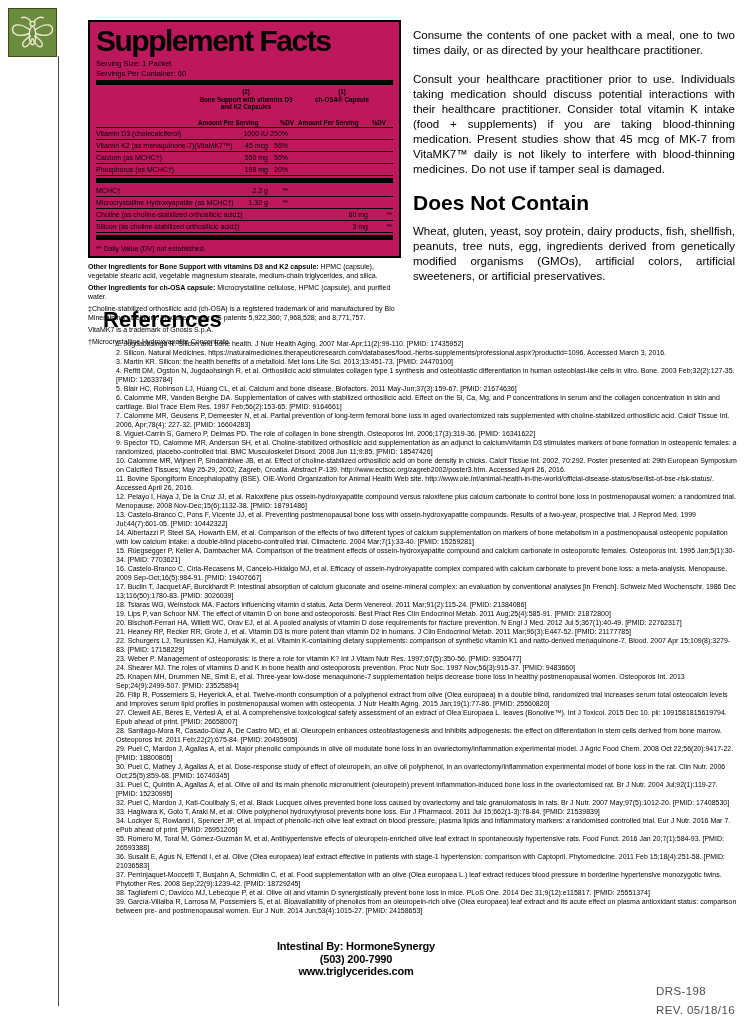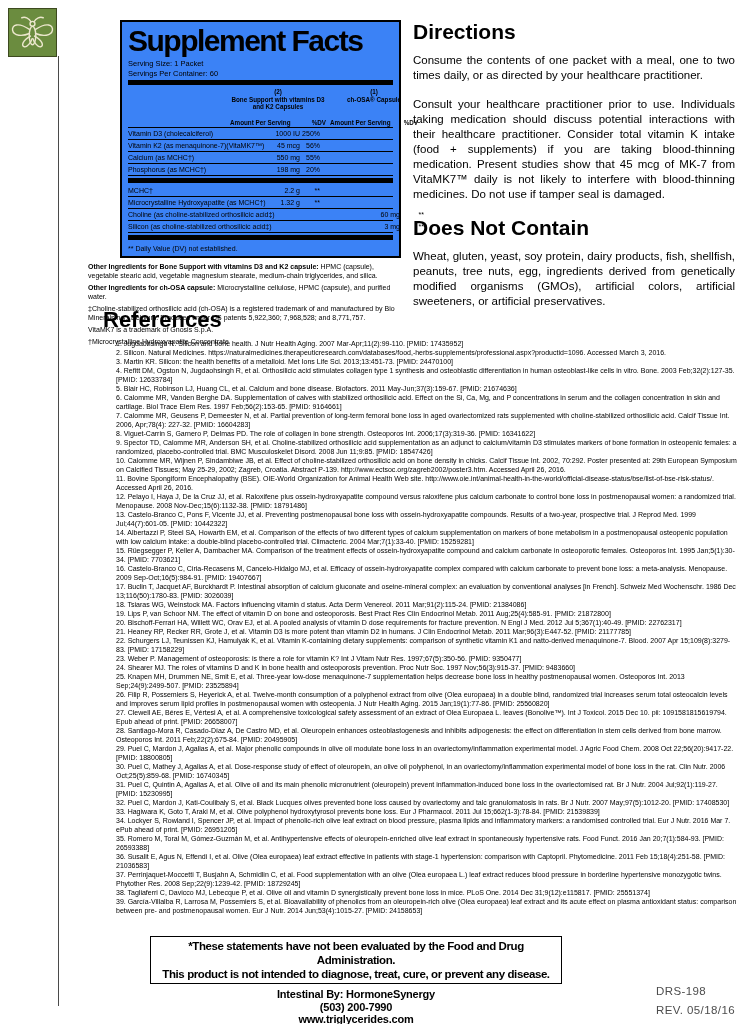--- a/index.html
+++ b/index.html
@@ -1,21 +1,21 @@
 <!DOCTYPE html>
 <html><head>
 <meta charset="utf-8">
 <style>
   html,body{margin:0;padding:0;background:#ffffff;}
   .page{position:relative;width:747px;height:1024px;background:#fff;font-family:"Liberation Sans",sans-serif;color:#000;overflow:hidden;}
   .logo{position:absolute;left:8px;top:8px;width:49px;height:49px;}
   .die-line{position:absolute;left:58px;top:56px;width:1px;height:950px;background:#4a4a4a;}
   
   .left-col{position:absolute;left:88px;top:20px;width:313px;}
-  .sf-panel{border:2px solid #000;padding:4px 6px 2px 6px;background:#3b82f6;margin-left:32px;}
+  .sf-panel{border:2px solid #000;padding:4px 6px 2px 6px;background:#be185d;}
   .sf-title{margin:0 0 3px 0;font-size:30px;font-weight:bold;letter-spacing:-1.5px;line-height:1.0;white-space:nowrap;}
   .sf-serving{font-size:7.5px;line-height:9.5px;}
   .sf-bar{height:5px;background:#000;margin:2px 0;}
   .sf-header{position:relative;height:40px;border-bottom:1px solid #000;font-size:6.3px;font-weight:bold;line-height:7.5px;}
   .colgroup{position:absolute;top:1px;text-align:center;}
   .colgroup .cnum{display:block;}
   .colgroup .cname{display:block;}
   .colgroup .amountrow{position:absolute;bottom:-37px;left:0;right:0;display:flex;justify-content:space-between;}
   .g1{left:102px;width:96px;height:40px;}
   .g1 .amountrow{bottom:2px;position:absolute;}
@@ -158,21 +158,20 @@
     <div id="sf-footnotes">
         <div class="sf-foot"><span class="b">Other Ingredients for Bone Support with vitamins D3 and K2 capsule:</span> HPMC (capsule), vegetable stearic acid, vegetable magnesium stearate, medium-chain triglycerides, and silica.</div>
         <div class="sf-foot"><span class="b">Other Ingredients for ch-OSA capsule:</span> Microcrystalline cellulose, HPMC (capsule), and purified water.</div>
         <div class="sf-foot">‡Choline-stabilized orthosilicic acid (ch-OSA) is a registered trademark of and manufactured by Bio Minerals n.v., Belgium. Produced under US patents 5,922,360; 7,968,528; and 8,771,757.</div>
         <div class="sf-foot">VitaMK7 is a trademark of Gnosis S.p.A.</div>
         <div class="sf-foot">†Microcrystalline Hydroxyapatite Concentrate</div>
       </div>
   </div>
 
   <div class="right-col">
-    <h2 class="heading">Directions</h2>
     <div id="directions-paras">
         <p class="body-text">Consume the contents of one packet with a meal, one to two times daily, or as directed by your healthcare practitioner.</p>
         <p class="body-text">Consult your healthcare practitioner prior to use. Individuals taking medication should discuss potential interactions with their healthcare practitioner.  Consider total vitamin K intake (food + supplements) if you are taking blood-thinning medication. Present studies show that 45 mcg of MK-7 from VitaMK7™ daily is not likely to interfere with blood-thinning medicines. Do not use if tamper seal is damaged.</p>
       </div>
     <h2 class="heading dnc">Does Not Contain</h2>
     <p class="body-text">Wheat, gluten, yeast, soy protein, dairy products, fish, shellfish, peanuts, tree nuts, egg, ingredients derived from genetically modified organisms (GMOs), artificial colors, artificial sweeteners, or artificial preservatives.</p>
   </div>
 
   <div class="refs">
     <h2 class="heading refh">References</h2>
@@ -213,24 +212,20 @@
         <div class="ref-item">34. Lockyer S, Rowland I, Spencer JP, et al. Impact of phenolic-rich olive leaf extract on blood pressure, plasma lipids and inflammatory markers: a randomised controlled trial. Eur J Nutr. 2016 Mar 7. ePub ahead of print. [PMID: 26951205]</div>
         <div class="ref-item">35. Romero M, Toral M, Gómez-Guzmán M, et al. Antihypertensive effects of oleuropein-enriched olive leaf extract in spontaneously hypertensive rats. Food Funct. 2016 Jan 20;7(1):584-93. [PMID: 26593388]</div>
         <div class="ref-item">36. Susalit E, Agus N, Effendi I, et al. Olive (Olea europaea) leaf extract effective in patients with stage-1 hypertension: comparison with Captopril. Phytomedicine. 2011 Feb 15;18(4):251-58. [PMID: 21036583]</div>
         <div class="ref-item">37. Perrinjaquet-Moccetti T, Busjahn A, Schmidlin C, et al. Food supplementation with an olive (Olea europaea L.) leaf extract reduces blood pressure in borderline hypertensive monozygotic twins. Phytother Res. 2008 Sep;22(9):1239-42. [PMID: 18729245]</div>
         <div class="ref-item">38. Tagliaferri C, Davicco MJ, Lebecque P, et al. Olive oil and vitamin D synergistically prevent bone loss in mice. PLoS One. 2014 Dec 31;9(12):e115817. [PMID: 25551374]</div>
         <div class="ref-item">39. García-Villalba R, Larrosa M, Possemiers S, et al. Bioavailability of phenolics from an oleuropein-rich olive (Olea europaea) leaf extract and its acute effect on plasma antioxidant status: comparison between pre- and postmenopausal women. Eur J Nutr. 2014 Jun;53(4):1015-27. [PMID: 24158653]</div>
       </div>
   </div>
 
   <div class="footer">
-    <div class="fda-box">
-      <div>*These statements have not been evaluated by the Food and Drug Administration.</div>
-      <div>This product is not intended to diagnose, treat, cure, or prevent any disease.</div>
-    </div>
     <div id="distributor">
         <div>Intestinal By: HormoneSynergy</div>
         <div>(503) 200-7990</div>
         <div>www.triglycerides.com</div>
       </div>
   </div>
 
   <div class="codes">
     <div>DRS-198</div>
     <div>REV. 05/18/16</div>

